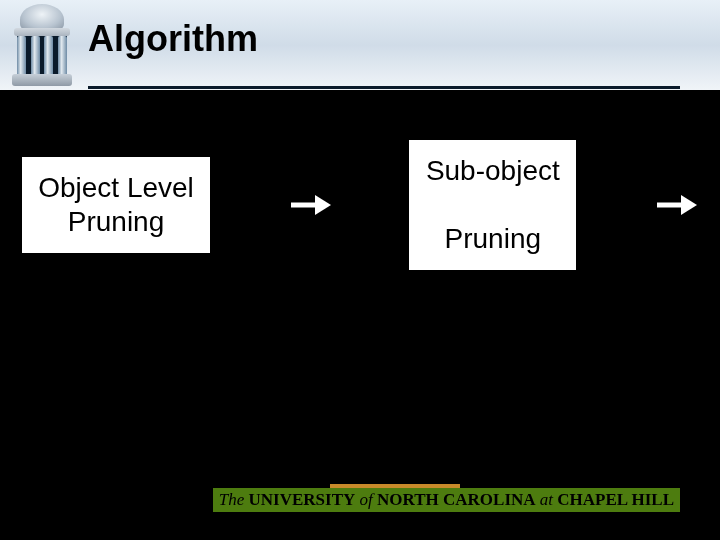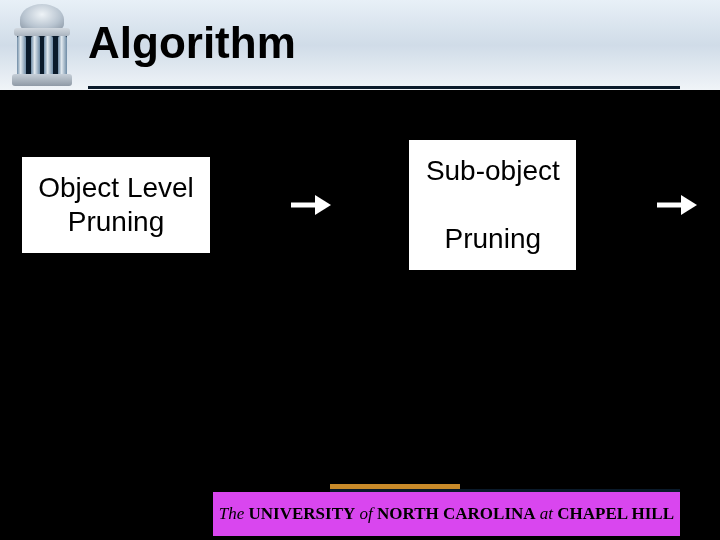--- a/index.html
+++ b/index.html
@@ -72,21 +72,21 @@
     height: 12px;
     background: linear-gradient(180deg, #c6cfd8 0%, #8f9aa6 100%);
     border-radius: 3px;
   }
   .title {
     position: absolute;
     left: 88px;
     top: 18px;
     font-family: "Arial Black", Arial, sans-serif;
     font-weight: 900;
-    font-size: 44px;
+    font-size: 36px;
     color: #000;
   }
   .underline {
     position: absolute;
     left: 88px;
     right: 40px;
     top: 86px;
     height: 3px;
     background: #0a1a2a;
   }
@@ -129,26 +129,26 @@
     position: absolute;
     left: 330px;
     bottom: 51px;
     width: 130px;
     height: 5px;
     background: #c88a2a;
   }
   .footer-text {
     position: absolute;
     right: 40px;
-    bottom: 4px;
+    bottom: 28px;
     font-family: "Times New Roman", serif;
     font-size: 17px;
     color: #000;
-    background: #d946ef;
-    padding: 12px 6px;
+    background: #4d7c0f;
+    padding: 2px 6px;
   }
   .footer-text i { font-style: italic; }
 </style>
 </head>
 <body>
 
 <div class="header-band"></div>
 
 <div class="logo">
   <div class="dome"></div>

